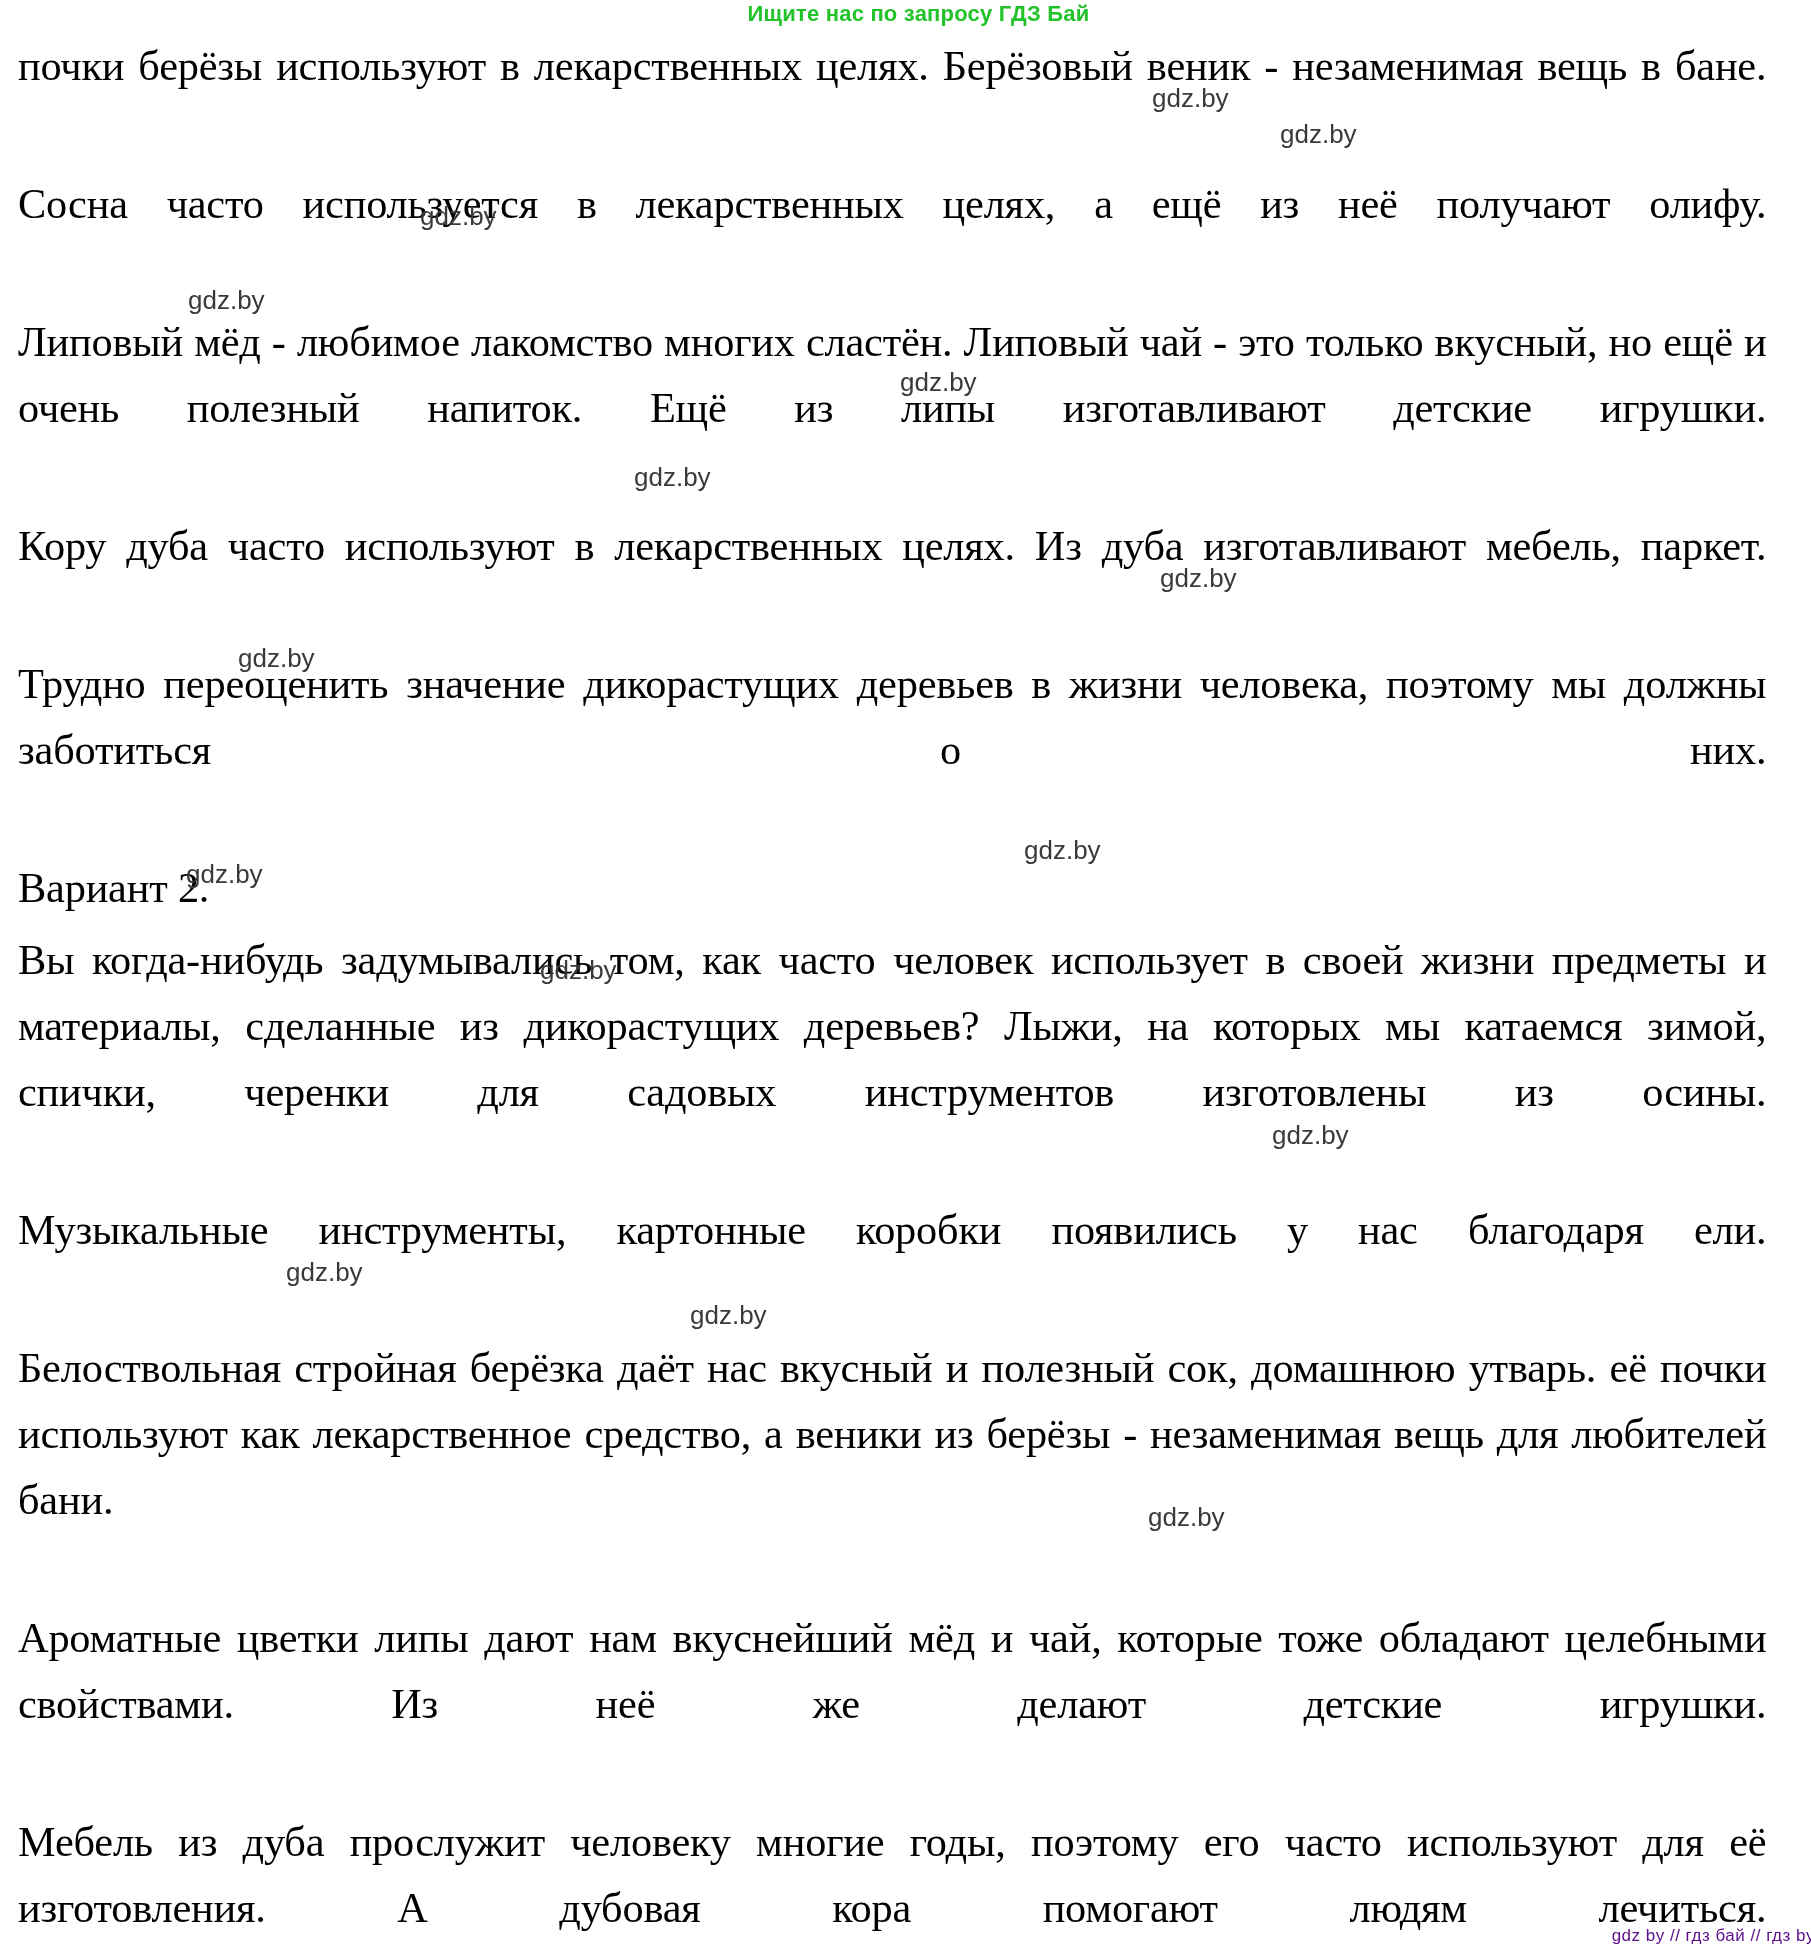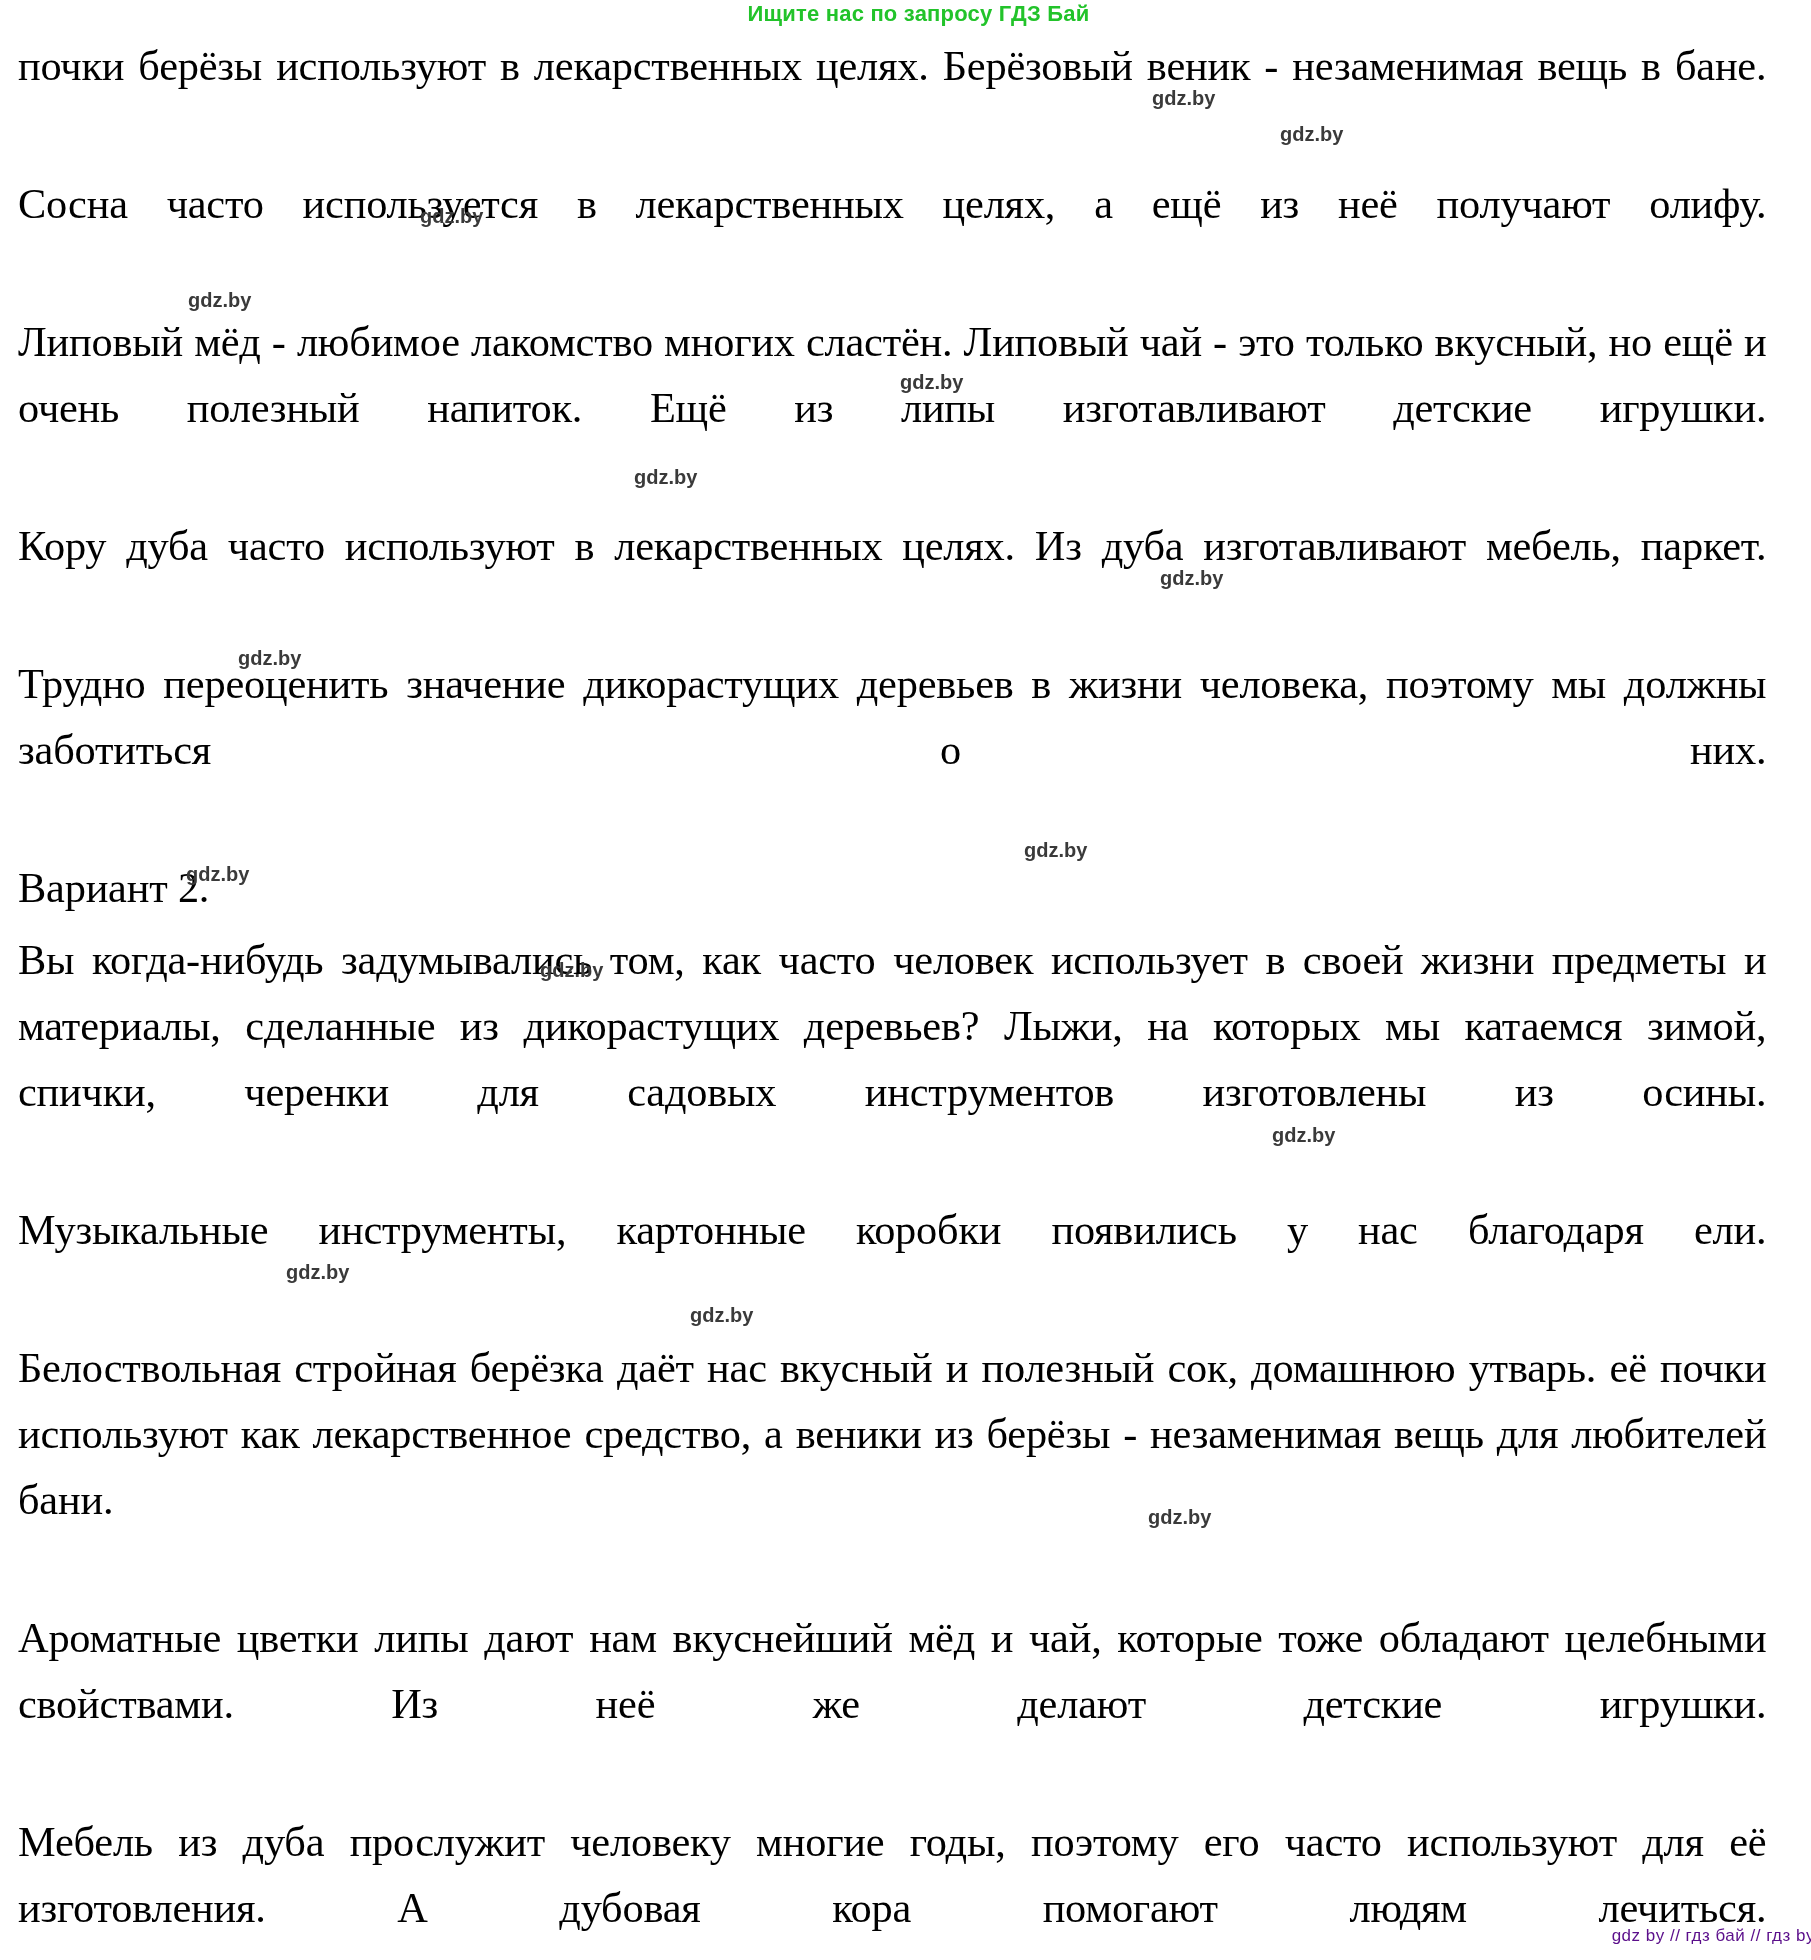--- a/index.html
+++ b/index.html
@@ -60,22 +60,22 @@
     content: "";
     display: inline-block;
     width: 100%;
   }
   .para.noforce::after { content: none; }
 
   
   .wm {
     position: absolute;
     font-family: "Liberation Sans", sans-serif;
-    font-size: 20px;
-    font-weight: 700;
+    font-size: 26px;
+    font-weight: 400;
     color: #3a3a3a;
     white-space: nowrap;
     pointer-events: none;
     line-height: 21px;
   }
 
   
   .footer {
     position: absolute;
     bottom: 14px;

